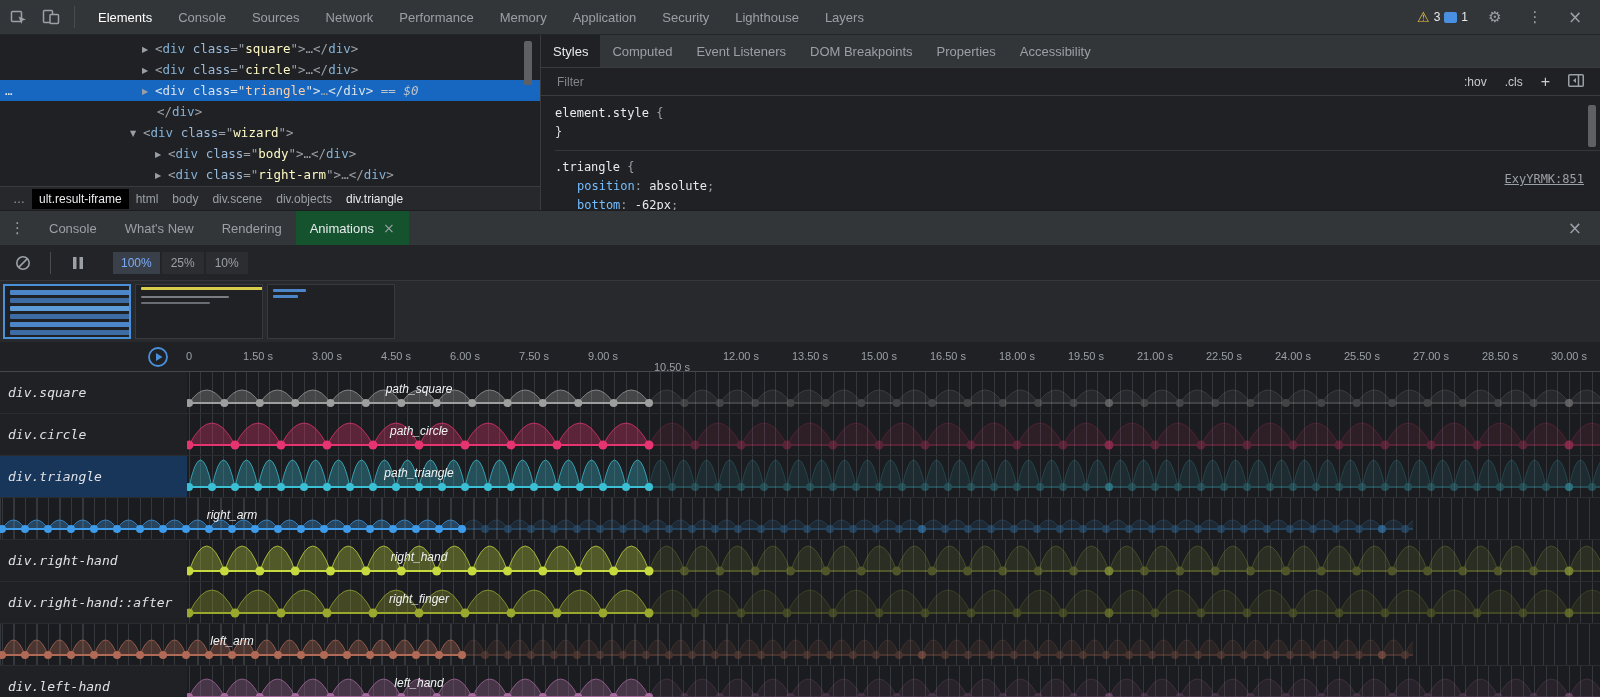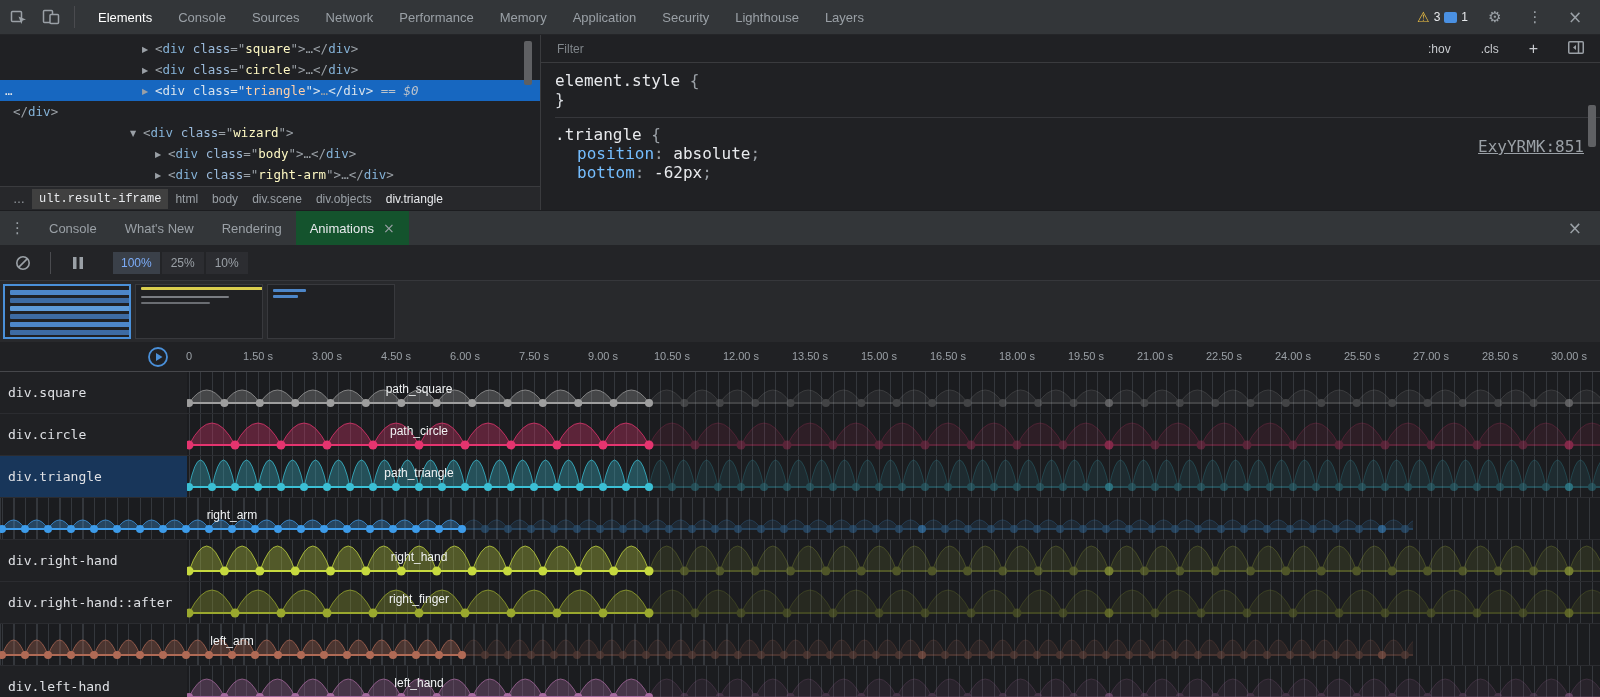--- a/index.html
+++ b/index.html
@@ -35,36 +35,36 @@
   .tree-line.selected .tk-p, .tree-line.selected .tk-t, .tree-line.selected .tk-a { color:#d9e3ec; }
   .tree-line.selected .tk-v { color:#ffd0a8; }
   .marker { color:#bcc3cb; font-style:italic; }
   .gutter-more { position:absolute; left:5px; top:0; color:#e1e3e6; letter-spacing:1px; }
   .tree-scroll { position:absolute; top:2px; right:7px; width:11px; height:148px; }
   .tree-thumb { position:absolute; top:4px; left:2px; width:8px; height:44px; background:#5f6063; border-radius:2px; }
 
   .crumbs { position:absolute; bottom:0; left:0; right:0; height:24px; background:#27282b; border-top:1px solid #3a3b3e;
             display:flex; align-items:center; font-size:12px; color:#9aa0a6; padding-left:6px; overflow:hidden; }
   .crumb { padding:3px 7px; white-space:nowrap; }
-  .crumb-frame { background:#404040; color:#e8eaed;font-family:Liberation Mono, monospace; }
+  .crumb-frame { background:#000000; color:#e8eaed; }
   .crumb-current { color:#e8eaed; }
 
   
   .styles-panel { position:absolute; top:35px; left:540px; width:1060px; height:175px; background:#202124;
                   border-left:1px solid #3a3b3e; overflow:hidden; }
   .styles-tabs { height:33px; background:#333639; border-bottom:1px solid #3a3b3e; display:flex; align-items:center; }
   .styles-tab { padding:0 12px; height:100%; display:flex; align-items:center; color:#9aa0a6; }
   .styles-tab.selected { background:#202124; color:#e8eaed; }
   .filter-row { height:28px; display:flex; align-items:center; padding:0 16px; border-bottom:1px solid #3a3b3e; }
   .filter-input { background:transparent; border:none; outline:none; color:#e8eaed; font-size:12px; width:300px;
                   font-family:"Liberation Sans",sans-serif; }
   .filter-input::placeholder { color:#80868b; }
-  .state-toggles { margin-left:auto; display:flex; gap:30px; align-items:center; color:#c8cbcf; font-size:12px; }
+  .state-toggles { margin-left:auto; display:flex; gap:18px; align-items:center; color:#c8cbcf; font-size:12px; }
   .plus-btn { font-size:16px; color:#c8cbcf; line-height:1; }
-  .rules { font-family:"DejaVu Sans Mono",monospace; font-size:16px; line-height:19px; padding:6px 0 0 14px; color:#d7dade; }
+  .rules { font-family:"DejaVu Sans Mono",monospace; font-size:12px; line-height:19px; padding:6px 0 0 14px; color:#d7dade; }
   .rule { position:relative; padding:2px 0 4px; }
   .rule + .rule { border-top:1px solid #36373b; margin-top:4px; padding-top:7px; }
   .prop { padding-left:22px; }
   .prop-name { color:#75beff; }
   .prop-val { color:#e8eaed; }
   .sel { color:#e8eaed; }
   .rule-link { position:absolute; top:7px; right:16px; color:#9aa0a6; text-decoration:underline;margin-top:12px; }
   .styles-scroll { position:absolute; top:70px; right:3px; width:9px; height:100px; }
   .styles-thumb { position:absolute; top:0; left:0; width:8px; height:42px; background:#5f6063; border-radius:2px; }
 
@@ -88,21 +88,21 @@
                   display:flex; gap:4px; padding:3px; }
   .buffer-card { width:128px; height:55px; background:#202124; border:1px solid #38393d; position:relative; overflow:hidden; }
   .buffer-card.selected { border:2px solid #4a90d9; }
   .stripe { position:absolute; left:5px; border-radius:1px; }
 
   .ruler { position:absolute; top:342px; left:0; width:1600px; height:30px; background:#202124;
            border-bottom:1px solid #46474b; }
   .replay-btn { position:absolute; left:147px; top:4px; width:22px; height:22px; }
   .ruler-label { position:absolute; top:8px; font-size:11px; color:#9aa0a6; transform:translateX(-50%); white-space:nowrap; }
 
-  .tracks { position:absolute; top:372px; left:0; width:1600px; height:325px; overflow:hidden; background:#1b1c1f; }
+  .tracks { position:absolute; top:372px; left:0; width:1600px; height:325px; overflow:hidden; background:#1b1c1f;font-style:italic; }
   .track-row { display:flex; height:42px; border-bottom:1px solid #2b2c30; }
   .track-label { width:187px; flex:none; background:#202124; font-family:"DejaVu Sans Mono",monospace; font-size:13px;
                  color:#dfe1e5; display:flex; align-items:center; padding-left:8px; }
   .track-label.selected { background:#18365a; }
   .track-canvas { flex:1; position:relative; overflow:hidden;
                   background-image:repeating-linear-gradient(90deg,#34373c 0,#34373c 1px,transparent 1px,transparent 11.5px);
                   background-position:2px 0; }
 </style>
 </head>
 <body>
@@ -148,40 +148,48 @@
       <span class="icon-btn glyph" style="font-size:15px;">⋮</span>
       <span class="icon-btn glyph" style="font-size:17px;">×</span>
     </div>
   </div>
 
   <div class="elements-panel">
     <div class="tree">
         <div class="tree-line" style="padding-left: 142px;"><span class="arrow">▶</span><span class="tk-p">&lt;</span><span class="tk-t">div</span><span class="tk-a"> class</span><span class="tk-p">="</span><span class="tk-v">square</span><span class="tk-p">"</span><span class="tk-p">&gt;</span><span class="tk-d">…</span><span class="tk-p">&lt;/</span><span class="tk-t">div</span><span class="tk-p">&gt;</span></div>
         <div class="tree-line" style="padding-left: 142px;"><span class="arrow">▶</span><span class="tk-p">&lt;</span><span class="tk-t">div</span><span class="tk-a"> class</span><span class="tk-p">="</span><span class="tk-v">circle</span><span class="tk-p">"</span><span class="tk-p">&gt;</span><span class="tk-d">…</span><span class="tk-p">&lt;/</span><span class="tk-t">div</span><span class="tk-p">&gt;</span></div>
         <div class="tree-line selected" style="padding-left: 142px;"><span class="gutter-more">…</span><span class="arrow">▶</span><span class="tk-p">&lt;</span><span class="tk-t">div</span><span class="tk-a"> class</span><span class="tk-p">="</span><span class="tk-v">triangle</span><span class="tk-p">"</span><span class="tk-p">&gt;</span><span class="tk-d">…</span><span class="tk-p">&lt;/</span><span class="tk-t">div</span><span class="tk-p">&gt;</span><span class="marker"> == $0</span></div>
-        <div class="tree-line" style=""><span class="arrow"></span><span class="tk-p">&lt;/</span><span class="tk-t">div</span><span class="tk-p">&gt;</span></div>
+        <div class="tree-line" style="padding-left: 144px;"><span class="arrow"></span><span class="tk-p">&lt;/</span><span class="tk-t">div</span><span class="tk-p">&gt;</span></div>
         <div class="tree-line" style="padding-left: 130px;"><span class="arrow">▼</span><span class="tk-p">&lt;</span><span class="tk-t">div</span><span class="tk-a"> class</span><span class="tk-p">="</span><span class="tk-v">wizard</span><span class="tk-p">"</span><span class="tk-p">&gt;</span></div>
         <div class="tree-line" style="padding-left: 155px;"><span class="arrow">▶</span><span class="tk-p">&lt;</span><span class="tk-t">div</span><span class="tk-a"> class</span><span class="tk-p">="</span><span class="tk-v">body</span><span class="tk-p">"</span><span class="tk-p">&gt;</span><span class="tk-d">…</span><span class="tk-p">&lt;/</span><span class="tk-t">div</span><span class="tk-p">&gt;</span></div>
         <div class="tree-line" style="padding-left: 155px;"><span class="arrow">▶</span><span class="tk-p">&lt;</span><span class="tk-t">div</span><span class="tk-a"> class</span><span class="tk-p">="</span><span class="tk-v">right-arm</span><span class="tk-p">"</span><span class="tk-p">&gt;</span><span class="tk-d">…</span><span class="tk-p">&lt;/</span><span class="tk-t">div</span><span class="tk-p">&gt;</span></div>
       </div>
     <div class="tree-scroll">
       <div class="tree-thumb"></div>
     </div>
     <div class="crumbs">
         <span class="crumb crumb-more">…</span>
         <span class="crumb crumb-frame">ult.result-iframe</span>
         <span class="crumb">html</span>
         <span class="crumb">body</span>
         <span class="crumb">div.scene</span>
         <span class="crumb">div.objects</span>
         <span class="crumb crumb-current">div.triangle</span>
       </div>
   </div>
 
   <div class="styles-panel">
+    <div class="styles-tabs">
+        <div class="styles-tab selected">Styles</div>
+        <div class="styles-tab">Computed</div>
+        <div class="styles-tab">Event Listeners</div>
+        <div class="styles-tab">DOM Breakpoints</div>
+        <div class="styles-tab">Properties</div>
+        <div class="styles-tab">Accessibility</div>
+      </div>
     <div class="filter-row">
       <input class="filter-input" placeholder="Filter" style="">
       <div class="state-toggles">
         <span>:hov</span>
         <span>.cls</span>
         <span class="plus-btn">+</span>
         <span>
           <svg width="16" height="13">
               <rect x="0.75" y="0.75" width="14.5" height="11.5" rx="1" fill="none" stroke="#9aa0a6" stroke-width="1.5"></rect>
               <line x1="10.5" y1="1" x2="10.5" y2="12" stroke="#9aa0a6" stroke-width="1.5"></line>
@@ -276,21 +284,21 @@
         </svg>
     </span>
     <div>
         <span class="ruler-label" style="left: 189px;">0</span>
         <span class="ruler-label" style="left: 258px;">1.50 s</span>
         <span class="ruler-label" style="left: 327px;">3.00 s</span>
         <span class="ruler-label" style="left: 396px;">4.50 s</span>
         <span class="ruler-label" style="left: 465px;">6.00 s</span>
         <span class="ruler-label" style="left: 534px;">7.50 s</span>
         <span class="ruler-label" style="left: 603px;">9.00 s</span>
-        <span class="ruler-label" style="left: 672px;">10.50 s</span>
+        <span class="ruler-label" style="left: 672px; margin-top: 11px;">10.50 s</span>
         <span class="ruler-label" style="left: 741px;">12.00 s</span>
         <span class="ruler-label" style="left: 810px;">13.50 s</span>
         <span class="ruler-label" style="left: 879px;">15.00 s</span>
         <span class="ruler-label" style="left: 948px;">16.50 s</span>
         <span class="ruler-label" style="left: 1017px;">18.00 s</span>
         <span class="ruler-label" style="left: 1086px;">19.50 s</span>
         <span class="ruler-label" style="left: 1155px;">21.00 s</span>
         <span class="ruler-label" style="left: 1224px;">22.50 s</span>
         <span class="ruler-label" style="left: 1293px;">24.00 s</span>
         <span class="ruler-label" style="left: 1362px;">25.50 s</span>

